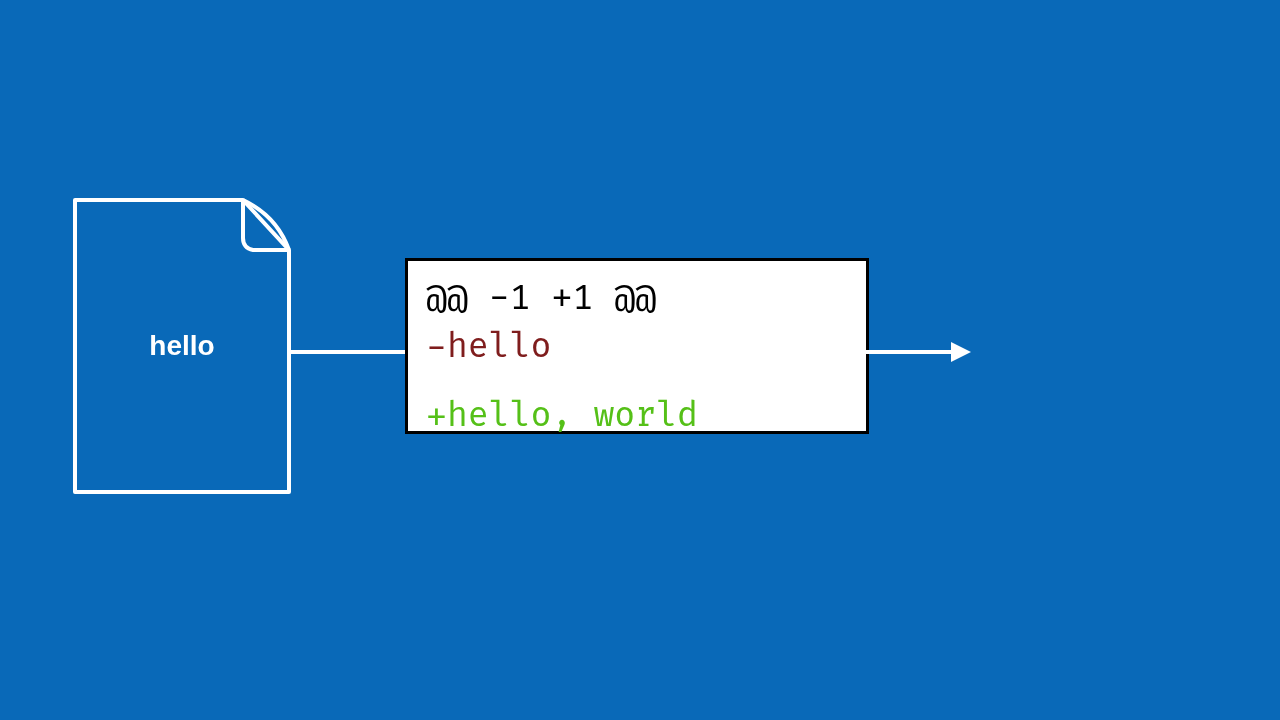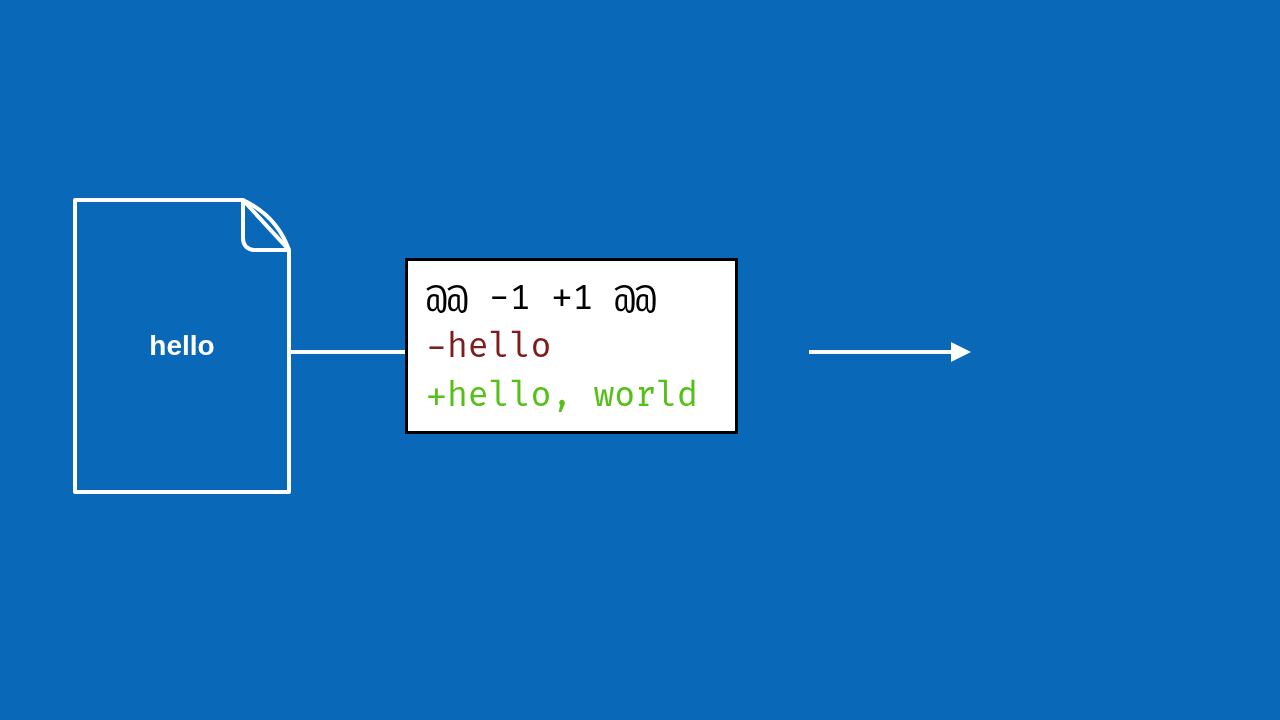--- a/index.html
+++ b/index.html
@@ -44,34 +44,34 @@
     top: 350px;
     width: 114px;
     height: 0;
     border-top: 4px solid #ffffff;
   }
   
   .diff-box {
     position: absolute;
     left: 405px;
     top: 258px;
-    width: 333px;
+    width: 464px;
     height: 176px;
     background: #ffffff;
     border: 3px solid #000000;
     box-sizing: border-box;
     padding: 14px 18px;
     font-family: "Fira Code", "SFMono-Regular", Consolas, "Liberation Mono", Menlo, monospace;
     font-size: 34px;
     line-height: 1.42;
     color: #000000;
   }
   .diff-header { color: #000000; white-space: pre; }
   .diff-del    { color: #7f1d1d; white-space: pre; }
-  .diff-add    { color: #55c018; white-space: pre; }
+  .diff-add    { color: #55c018; white-space: pre; margin-top: 20px; }
   
   .arrow2 {
     position: absolute;
     left: 809px;
     top: 350px;
     width: 162px;
     height: 4px;
   }
   .arrow2-line {
     position: absolute;

